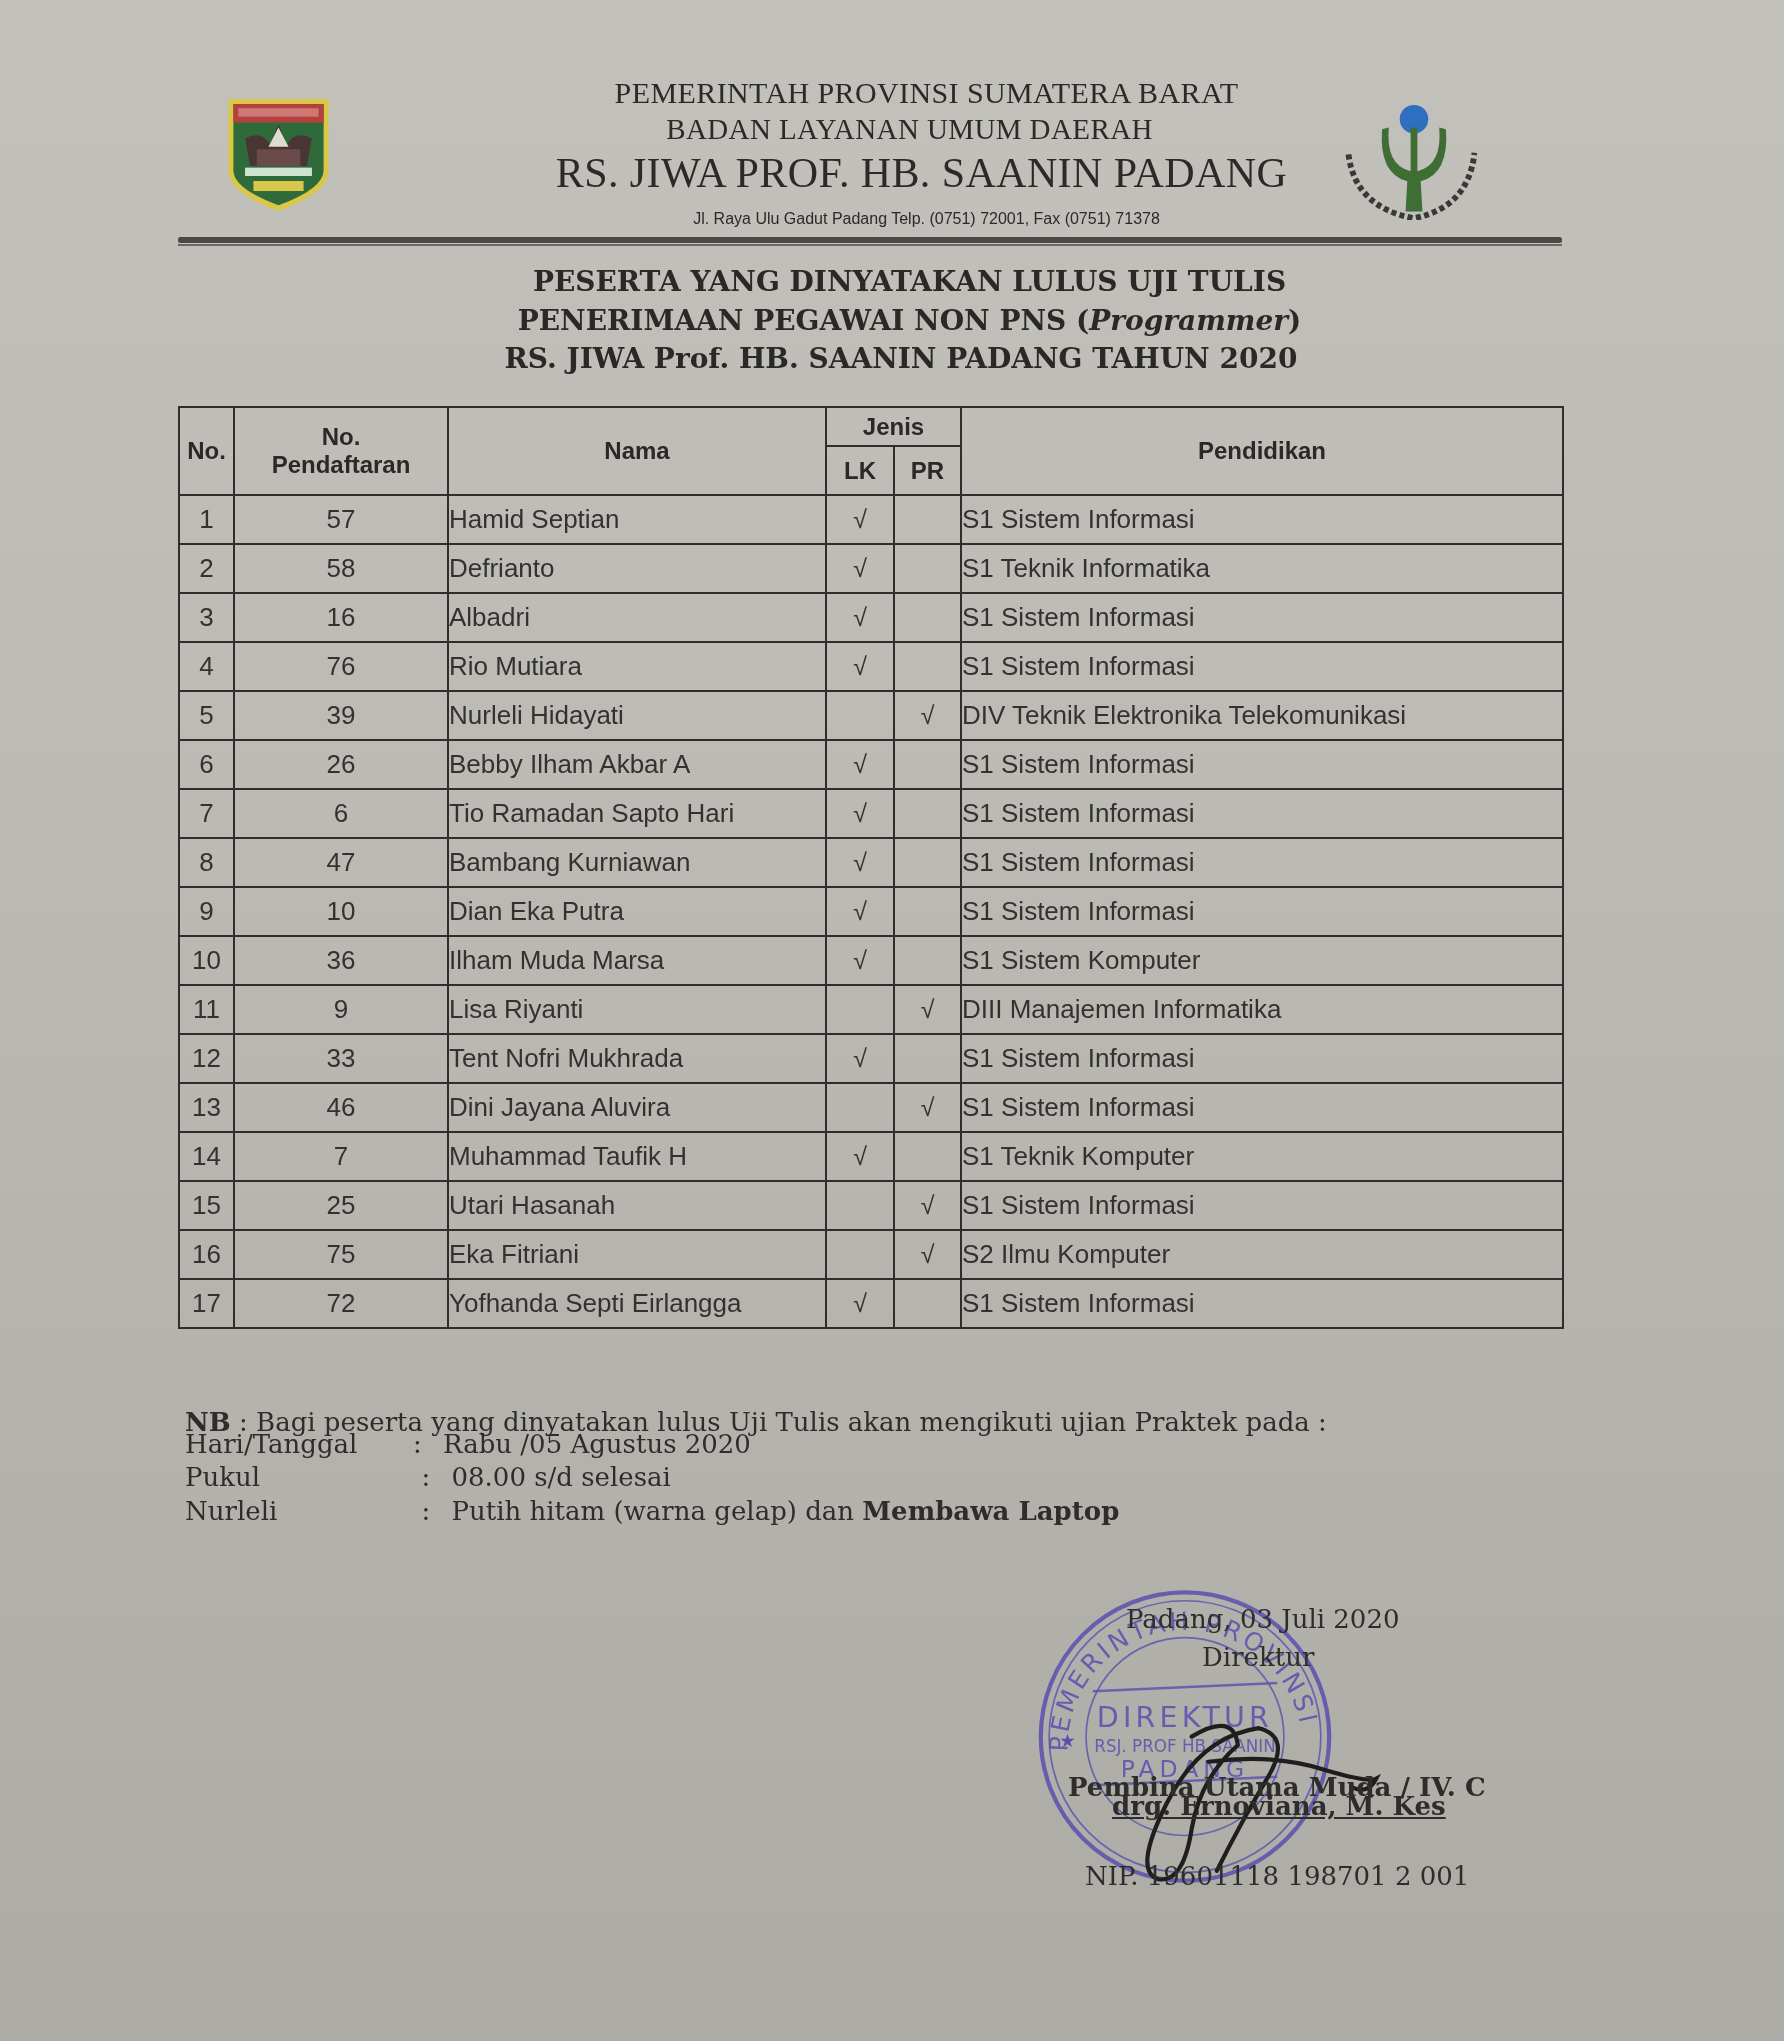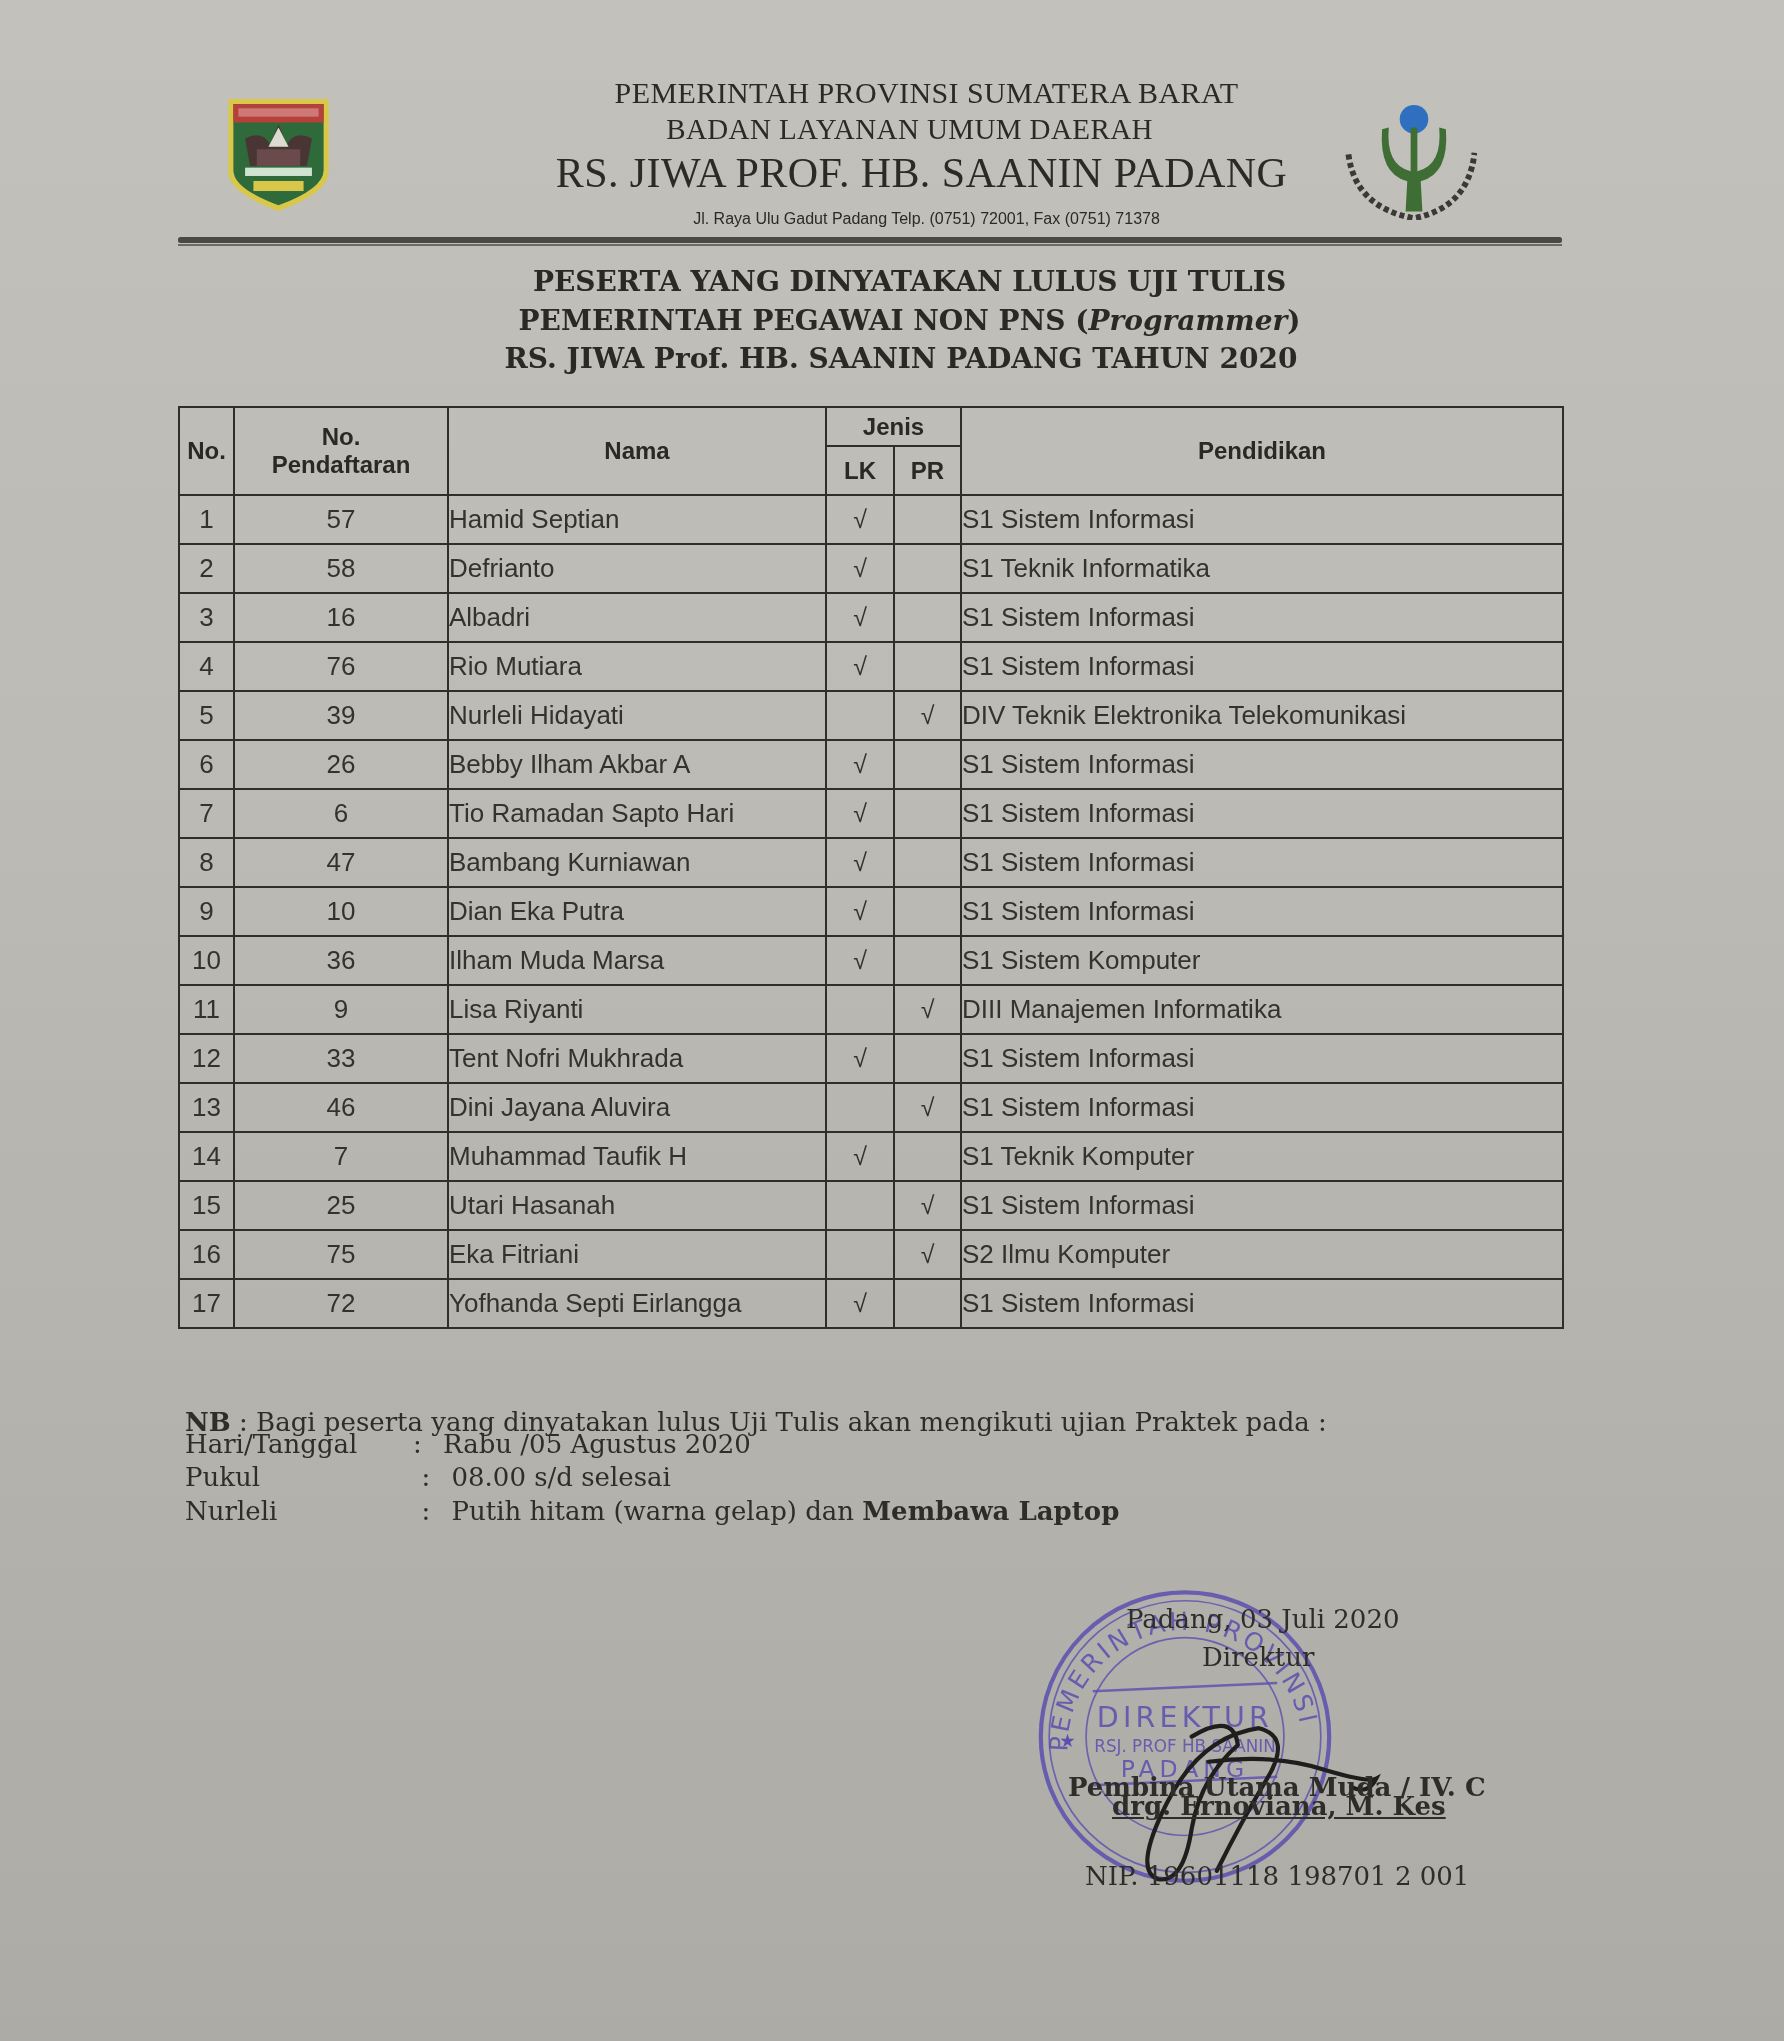--- a/index.html
+++ b/index.html
@@ -87,21 +87,21 @@
     <path d="M70 40 Q66 85 96 92 L96 40 L104 40 L104 92 Q134 85 130 40 L138 42 Q142 95 108 104 L110 140 H90 L92 104 Q58 95 62 42 Z" fill="#3f6e35"></path>
     <path d="M22 72 Q30 135 100 148 Q165 135 172 70" fill="none" stroke="#3a3936" stroke-width="7" stroke-dasharray="6 4"></path>
   </svg>
 </div>
 
 <div class="abs rule"></div>
 <div class="abs rule2"></div>
 
 <div class="abs title t1">PESERTA YANG DINYATAKAN LULUS UJI TULIS</div>
 <div class="abs title t2">
-  <span>PEMERINTAH PEGAWAI NON PNS (</span><i>Programmer</i><span>)</span>
+  <span>PENERIMAAN PEGAWAI NON PNS (</span><i>Programmer</i><span>)</span>
 </div>
 <div class="abs title t3">RS. JIWA Prof. HB. SAANIN PADANG TAHUN 2020</div>
 
 <table class="result">
   <colgroup>
     <col style="width:55px">
       <col style="width:214px">
       <col style="width:378px">
     <col style="width:68px">
       <col style="width:67px">

